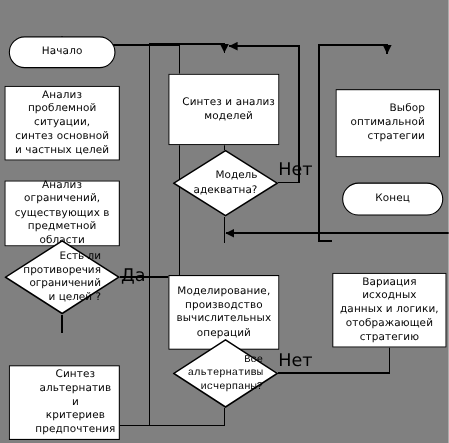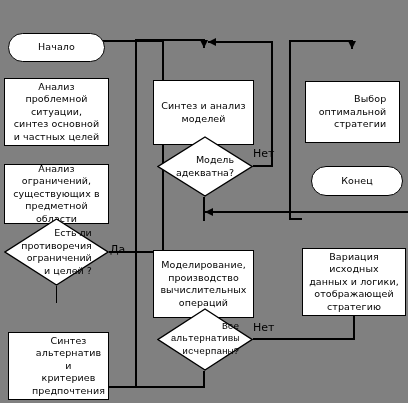--- a/index.html
+++ b/index.html
@@ -69,21 +69,21 @@
     text-align: right;
     color: #000000;
     font-size: 9.5px;
     line-height: 12.5px;
     white-space: pre-line;
     z-index: 2;
   }
   .edge-label {
     position: absolute;
     color: #000000;
-    font-size: 11px;
+    font-size: 16px;
     line-height: 11px;
     z-index: 4;
     white-space: nowrap;
   }
 </style>
 </head>
 <body>
 
 <div id="canvas">
 
@@ -170,21 +170,21 @@
 и целей ?</div>
   </div>
 
   <div class="node" style="left:8px; top:303px; width:101px; height:68px;padding-left:20px;">
     <span class="txt">Синтез
 альтернатив и
 критериев
 предпочтения</span>
   </div>
 
-  <div class="node" style="left:153px; top:51px; width:101px; height:65px;">
+  <div class="node" style="left:153px; top:38px; width:101px; height:65px;justify-content:flex-end;">
     <span class="txt">Синтез и анализ
 моделей</span>
   </div>
 
   <div class="decision" style="left:157px; top:136px; width:96px; height:61px;">
     <svg class="dia" viewBox="0 0 96 61" xmlns="http://www.w3.org/2000/svg">
       <polygon points="48,1 95,30.5 48,60 1,30.5" fill="#ffffff" stroke="#000000" stroke-width="1.4"></polygon>
     </svg>
     <div class="dlabel">Модель
 адекватна?</div>

